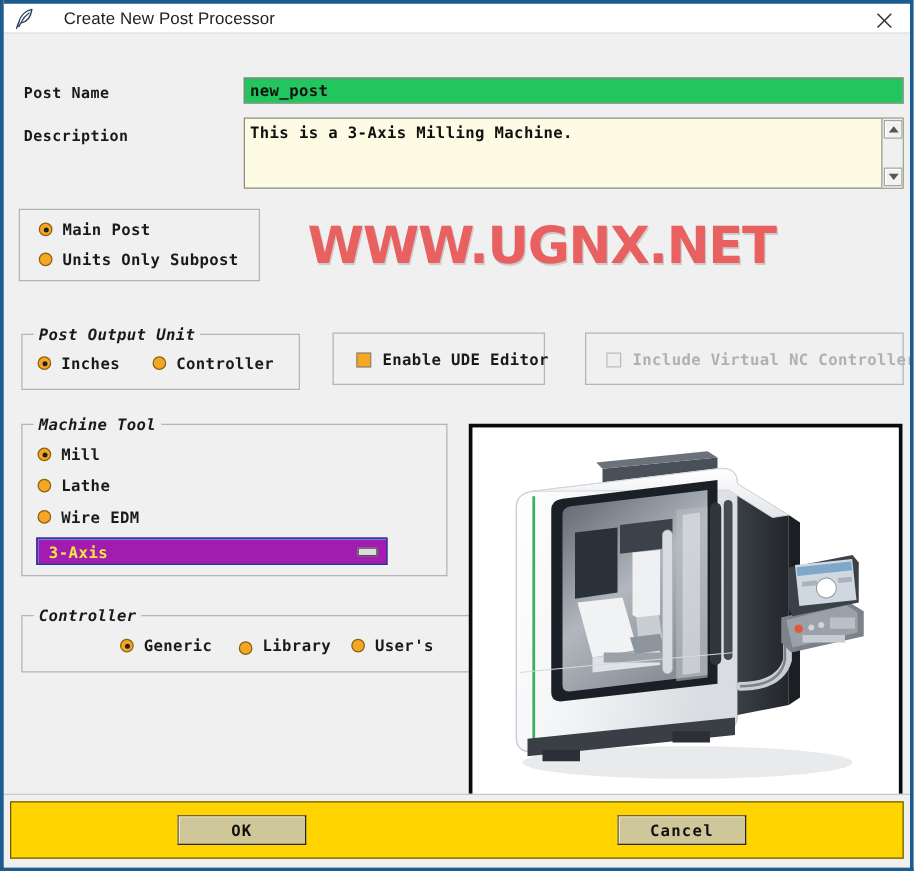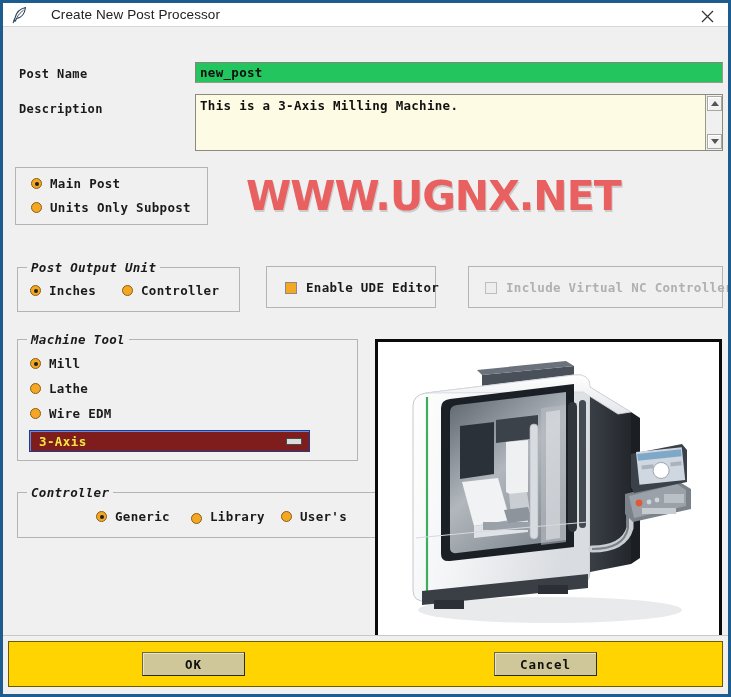--- a/index.html
+++ b/index.html
@@ -247,21 +247,21 @@
     letter-spacing: 0.3px;
   }
   .check-row.disabled .check-label {
     color: #b0b0b0;
   }
 
   
   .dropdown {
     position: absolute;
     box-sizing: border-box;
-    background: #7f1d1d;
+    background: #a21caf;
     border: 1px solid #1b3c91;
     box-shadow: inset 1px 1px 0 #6a8ae0;
     display: flex;
     align-items: center;
     cursor: pointer;
   }
   .dropdown-value {
     font-family: "DejaVu Sans Mono", monospace;
     font-size: 12.5px;
     font-weight: bold;

